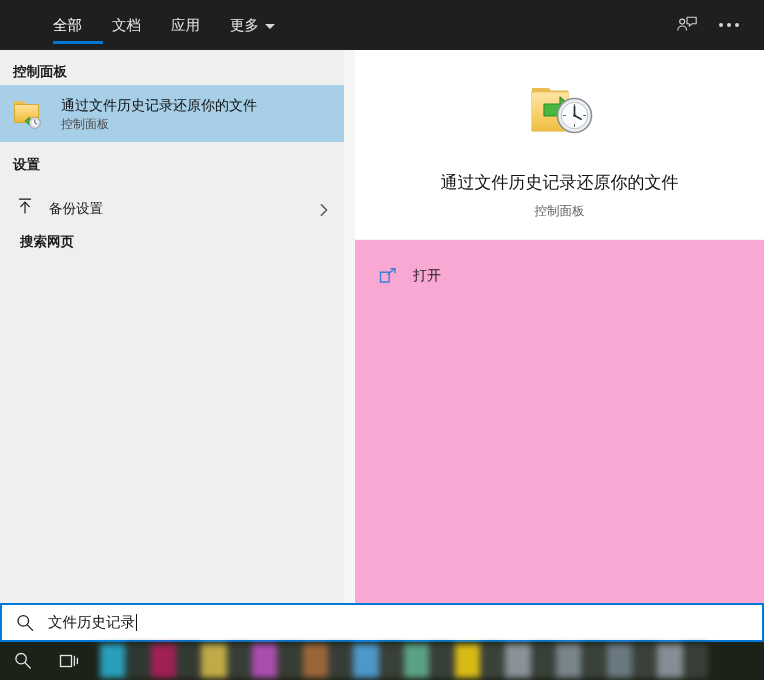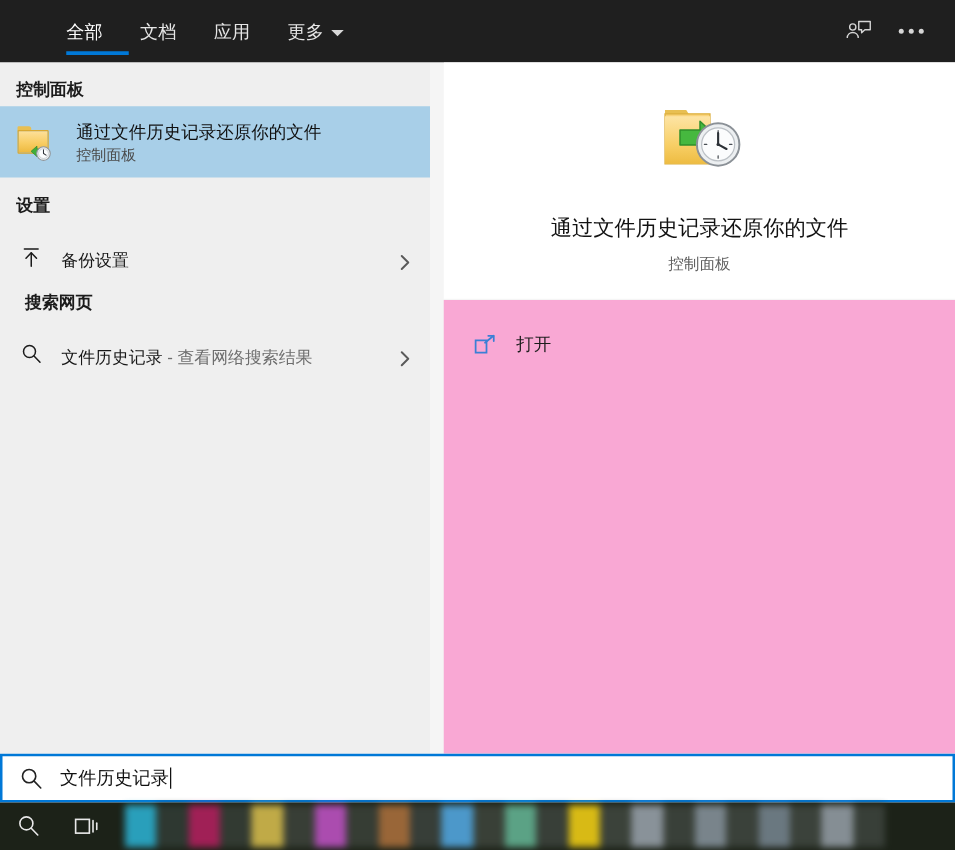--- a/index.html
+++ b/index.html
@@ -283,34 +283,20 @@
       <div class="simple-label">备份设置</div>
       <div class="chevron">
         <svg width="12" height="14" viewBox="0 0 12 14">
           <path d="M3.4 1.8 L8.6 7 L3.4 12.2" fill="none" stroke="#5a5a5a" stroke-width="1.6" stroke-linecap="round" stroke-linejoin="round"></path>
         </svg>
       </div>
     </div>
 
     <div class="group-title sec-web">搜索网页</div>
 
-    <div class="simple-row">
-      <div class="simple-icon">
-        <svg width="18" height="18" viewBox="0 0 18 18">
-          <circle cx="7.6" cy="7.2" r="4.8" fill="none" stroke="#1b1b1b" stroke-width="1.2"></circle>
-          <path d="M11.2 10.8 L16 15.8" stroke="#1b1b1b" stroke-width="1.2" stroke-linecap="round"></path>
-        </svg>
-      </div>
-      <div class="simple-label"><span>文件历史记录</span><span class="muted"> - 查看网络搜索结果</span></div>
-      <div class="chevron">
-        <svg width="12" height="14" viewBox="0 0 12 14">
-          <path d="M3.4 1.8 L8.6 7 L3.4 12.2" fill="none" stroke="#5a5a5a" stroke-width="1.6" stroke-linecap="round" stroke-linejoin="round"></path>
-        </svg>
-      </div>
-    </div>
 
   </div>
 
   <div class="gap-pane"></div>
 
   <div class="right-pane">
 
     <div class="preview-card">
       <div class="preview-icon">
         <svg width="72" height="68" viewBox="0 0 72 68">

